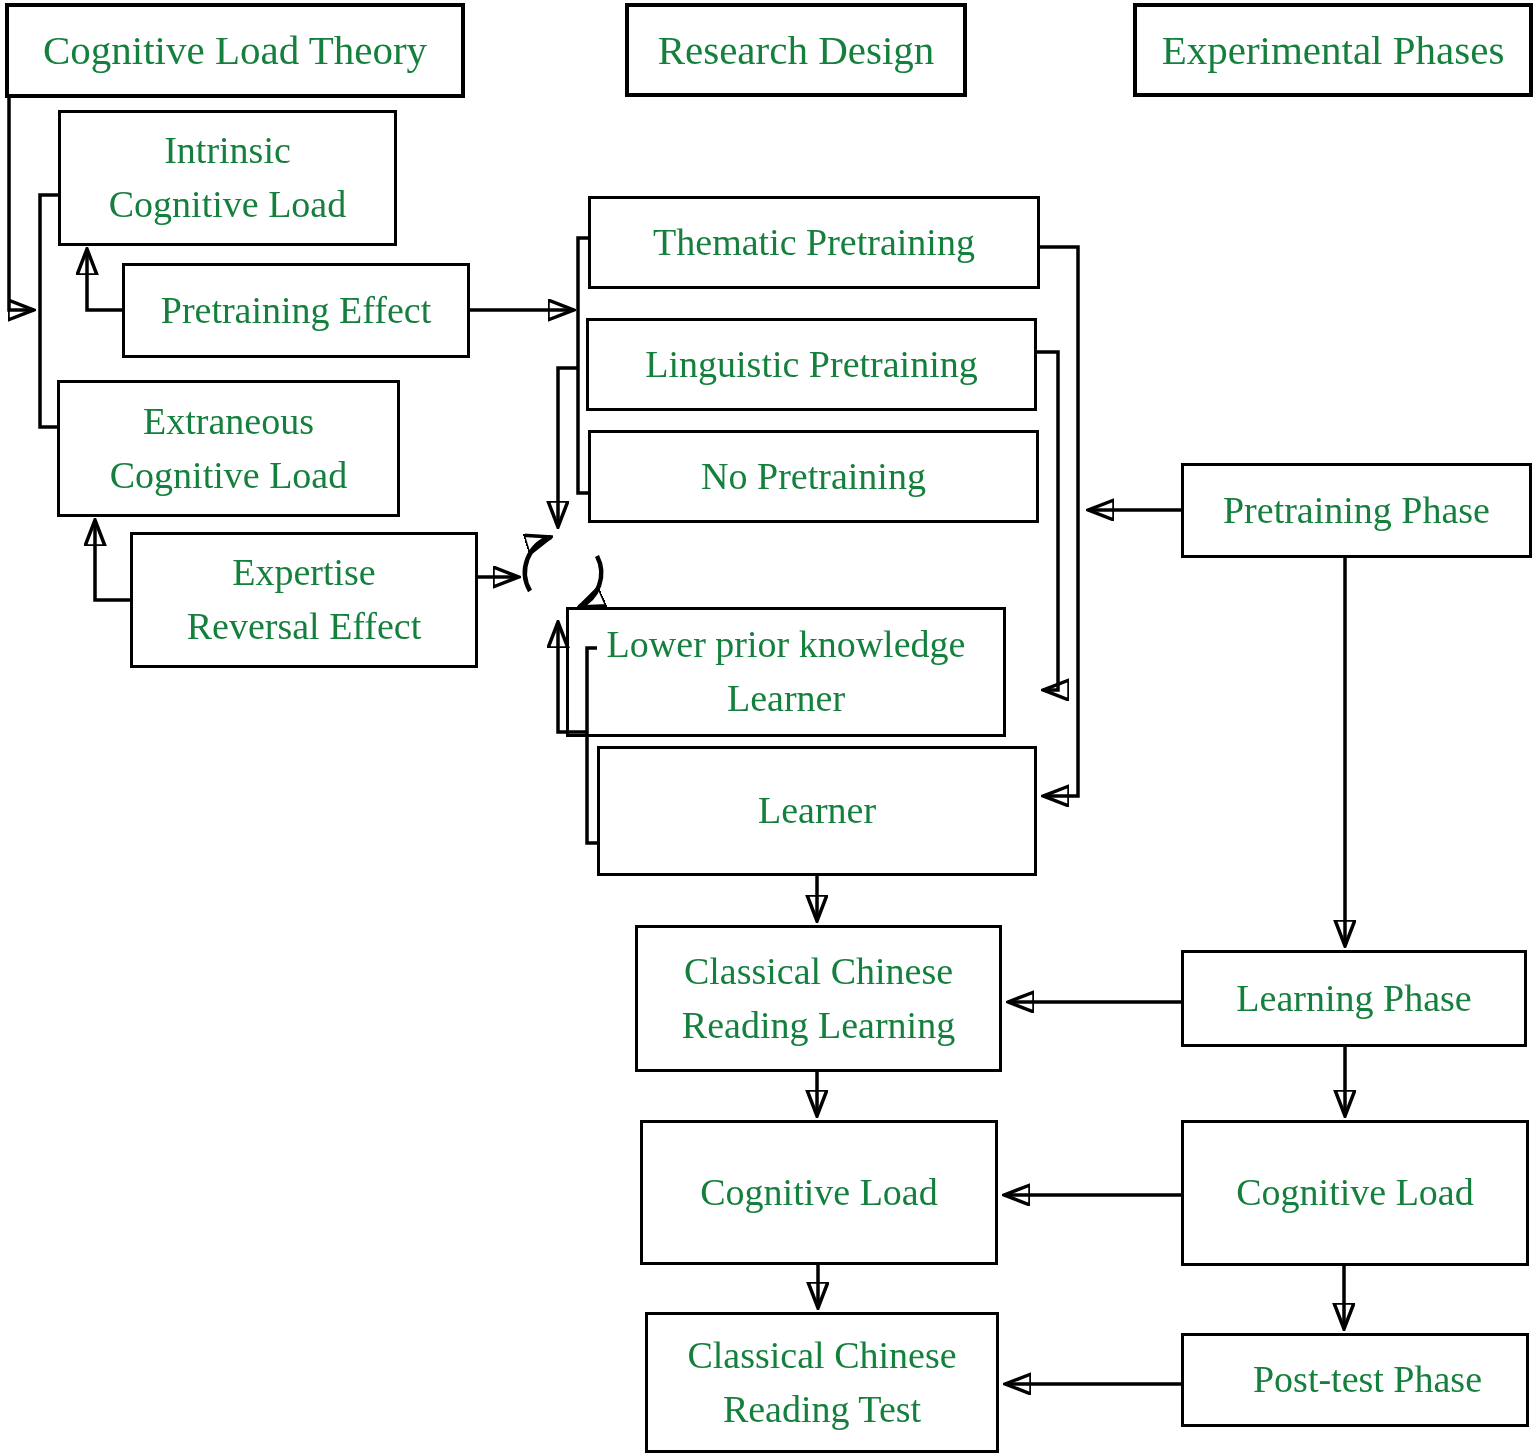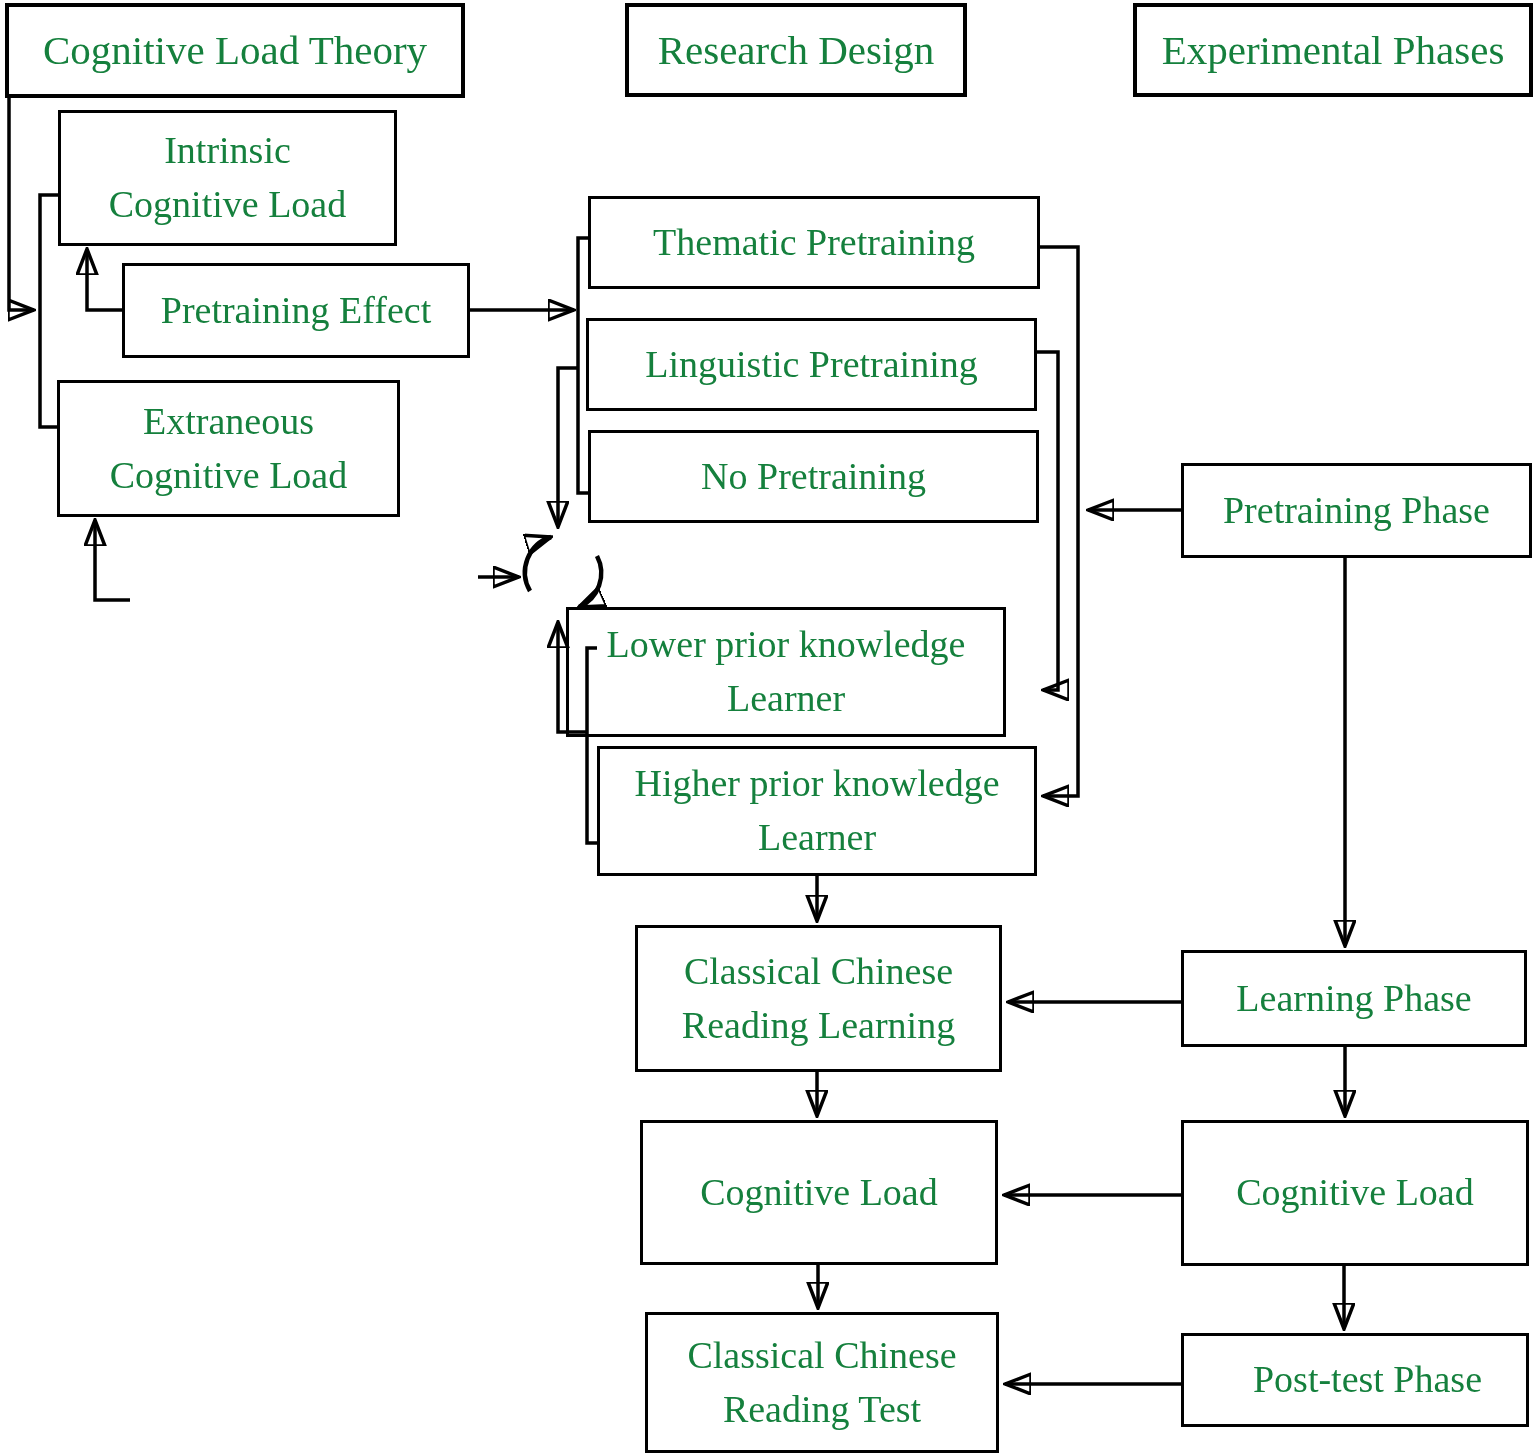--- a/index.html
+++ b/index.html
@@ -61,36 +61,39 @@
     <span class="ln">Intrinsic</span>
     <span class="ln">Cognitive Load</span>
   </div>
   <div class="box" style="left:122px;top:263px;width:348px;height:95px;">
     <span class="ln">Pretraining Effect</span>
   </div>
   <div class="box" style="left:57px;top:380px;width:343px;height:137px;">
     <span class="ln">Extraneous</span>
     <span class="ln">Cognitive Load</span>
   </div>
+  <div class="box" style="left:130px;top:532px;width:348px;height:136px;">
+    <span class="ln">Expertise</span>
+    <span class="ln">Reversal Effect</span>
+  </div>
 
   <div class="box" style="left:588px;top:196px;width:452px;height:93px;">
     <span class="ln">Thematic Pretraining</span>
   </div>
   <div class="box" style="left:586px;top:318px;width:451px;height:93px;">
     <span class="ln">Linguistic Pretraining</span>
   </div>
   <div class="box" style="left:588px;top:430px;width:451px;height:93px;">
     <span class="ln">No Pretraining</span>
   </div>
   <div class="box" style="left:566px;top:607px;width:440px;height:130px;">
     <span class="ln">Lower prior knowledge</span>
     <span class="ln">Learner</span>
   </div>
   <div class="box" style="left:597px;top:746px;width:440px;height:130px;">
-    <span class="ln">Higher prior knowledge</span>
     <span class="ln">Learner</span>
   </div>
   <div class="box" style="left:635px;top:925px;width:367px;height:147px;">
     <span class="ln">Classical Chinese</span>
     <span class="ln">Reading Learning</span>
   </div>
   <div class="box" style="left:640px;top:1120px;width:358px;height:145px;">
     <span class="ln">Cognitive Load</span>
   </div>
   <div class="box" style="left:645px;top:1312px;width:354px;height:141px;">

